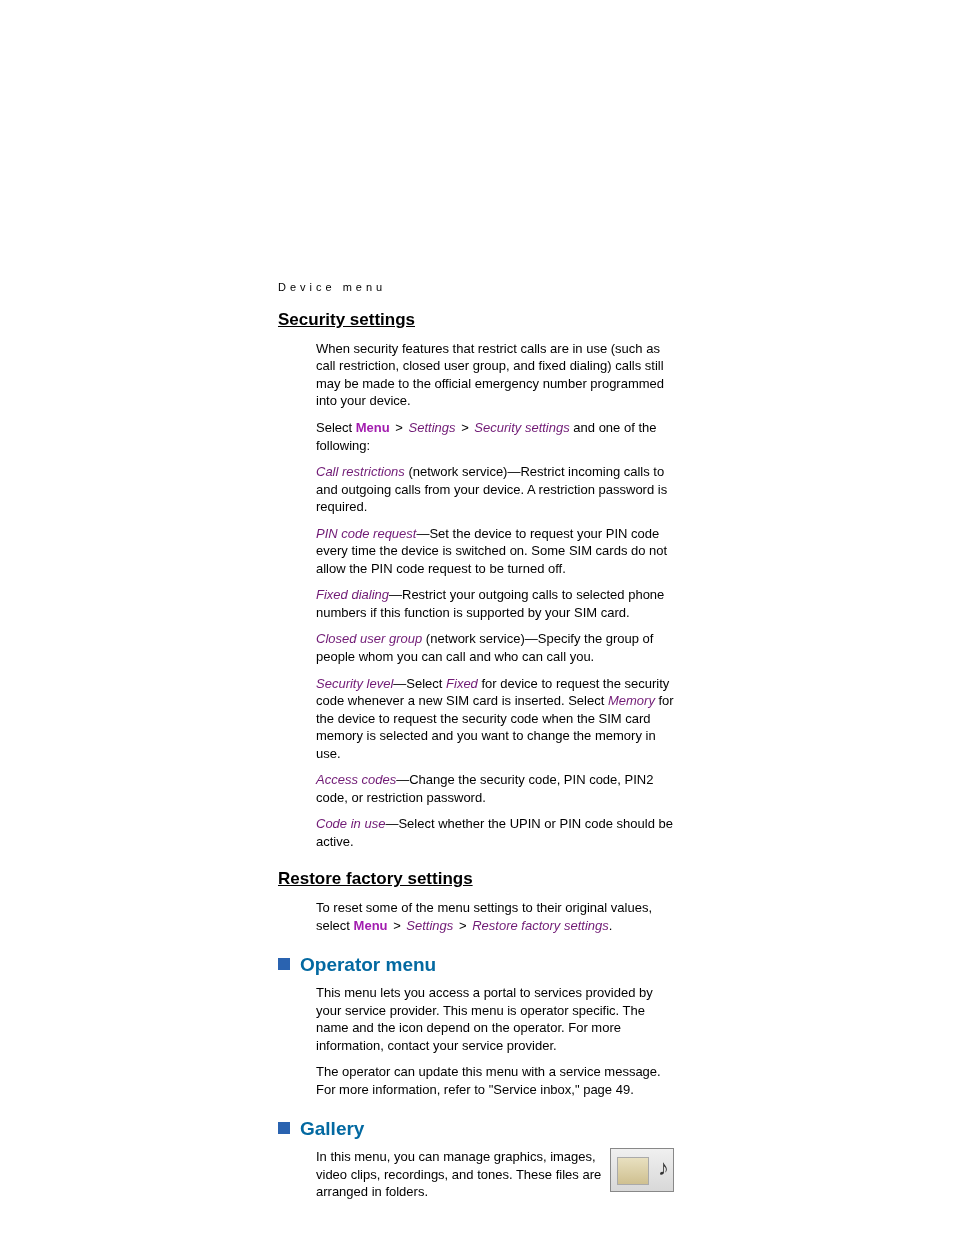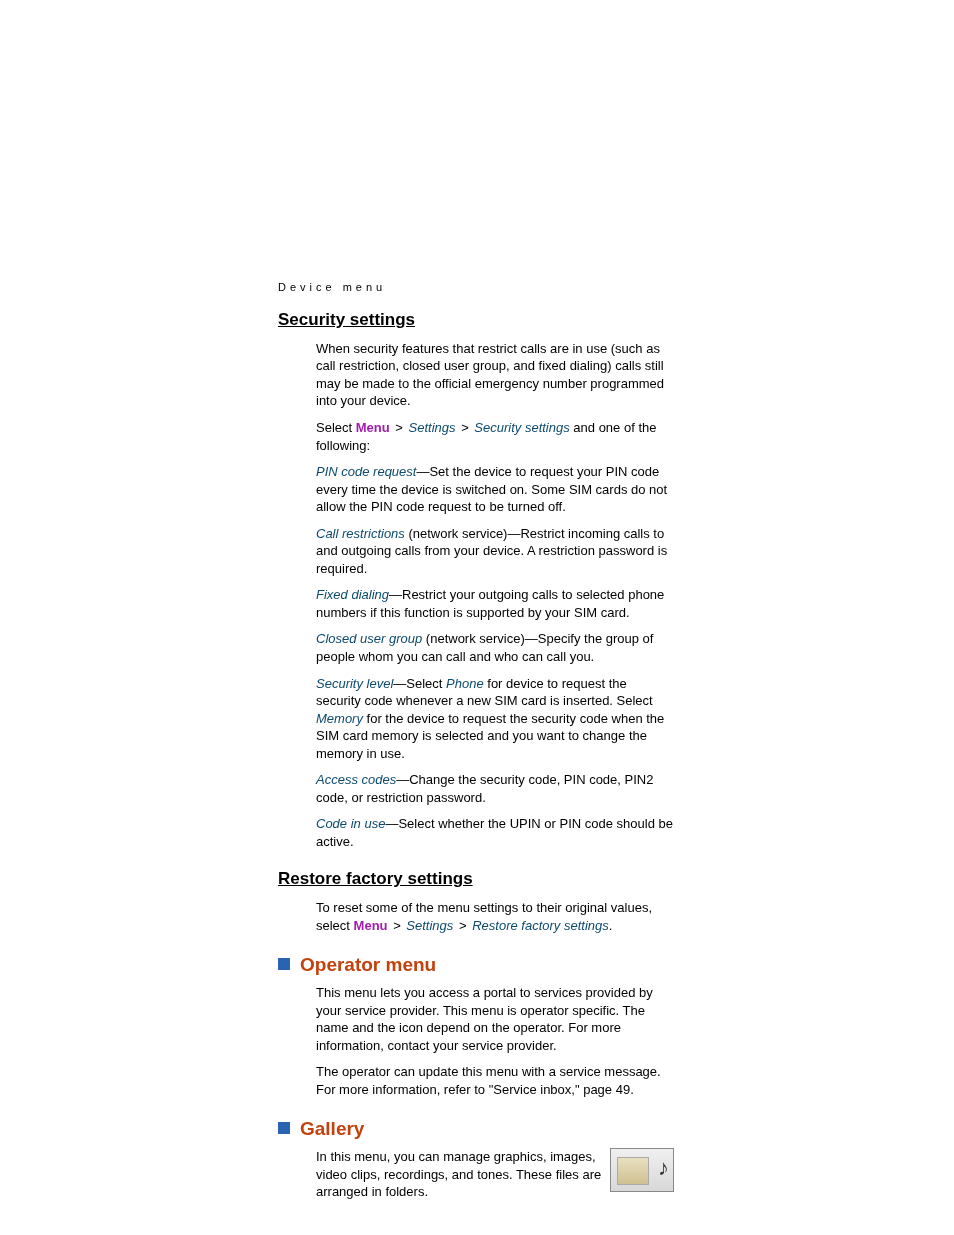--- a/index.html
+++ b/index.html
@@ -30,42 +30,42 @@
     font-size: 17px;
     font-weight: bold;
     color: #000;
     text-decoration: underline;
     margin: 0 0 8px 0;
   }
   h2.section {
     font-family: Verdana, Geneva, sans-serif;
     font-size: 19px;
     font-weight: bold;
-    color: #c2410c;
+    color: #0369a1;
     margin: 0 0 6px 0;
   }
   .sq {
     display: inline-block;
     width: 12px;
     height: 12px;
     background: #2a63b0;
     margin-right: 10px;
     vertical-align: 1px;
   }
   p {
     margin: 0 0 10px 0;
     font-size: 13px;
   }
   .bold-blue {
     font-weight: bold;
     color: #a21caf;
   }
   .italic-blue {
     font-style: italic;
-    color: #0c4a6e;
+    color: #701a75;
   }
   .sep {
     color: #000;
     padding: 0 2px;
   }
   .para {
     margin-bottom: 9px;
     margin-left: 38px;
   }
   .block {
@@ -128,37 +128,37 @@
 
   <h2 class="underline">Security settings</h2>
 
   <p class="para">When security features that restrict calls are in use (such as call restriction, closed user group, and fixed dialing) calls still may be made to the official emergency number programmed into your device.</p>
 
   <p class="para">
     <span>Select </span><span class="bold-blue">Menu</span><span class="sep"> &gt; </span><span class="italic-blue">Settings</span><span class="sep"> &gt; </span><span class="italic-blue">Security settings</span><span> and one of the following:</span>
   </p>
 
   <p class="para">
-    <span class="italic-blue">PIN code request</span><span>—Set the device to request your PIN code every time the device is switched on. Some SIM cards do not allow the PIN code request to be turned off.</span>
+    <span class="italic-blue">Call restrictions</span><span> (network service)—Restrict incoming calls to and outgoing calls from your device. A restriction password is required.</span>
   </p>
 
   <p class="para">
-    <span class="italic-blue">Call restrictions</span><span> (network service)—Restrict incoming calls to and outgoing calls from your device. A restriction password is required.</span>
+    <span class="italic-blue">PIN code request</span><span>—Set the device to request your PIN code every time the device is switched on. Some SIM cards do not allow the PIN code request to be turned off.</span>
   </p>
 
   <p class="para">
     <span class="italic-blue">Fixed dialing</span><span>—Restrict your outgoing calls to selected phone numbers if this function is supported by your SIM card.</span>
   </p>
 
   <p class="para">
     <span class="italic-blue">Closed user group</span><span> (network service)—Specify the group of people whom you can call and who can call you.</span>
   </p>
 
   <p class="para">
-    <span class="italic-blue">Security level</span><span>—Select </span><span class="italic-blue">Phone</span><span> for device to request the security code whenever a new SIM card is inserted. Select </span><span class="italic-blue">Memory</span><span>  for the device to request the security code when the SIM card memory is selected and you want to change the memory in use.</span>
+    <span class="italic-blue">Security level</span><span>—Select </span><span class="italic-blue">Fixed</span><span> for device to request the security code whenever a new SIM card is inserted. Select </span><span class="italic-blue">Memory</span><span>  for the device to request the security code when the SIM card memory is selected and you want to change the memory in use.</span>
   </p>
 
   <p class="para">
     <span class="italic-blue">Access codes</span><span>—Change the security code, PIN code, PIN2 code, or restriction password.</span>
   </p>
 
   <p class="para block">
     <span class="italic-blue">Code in use</span><span>—Select whether the UPIN or PIN code should be active.</span>
   </p>
 

